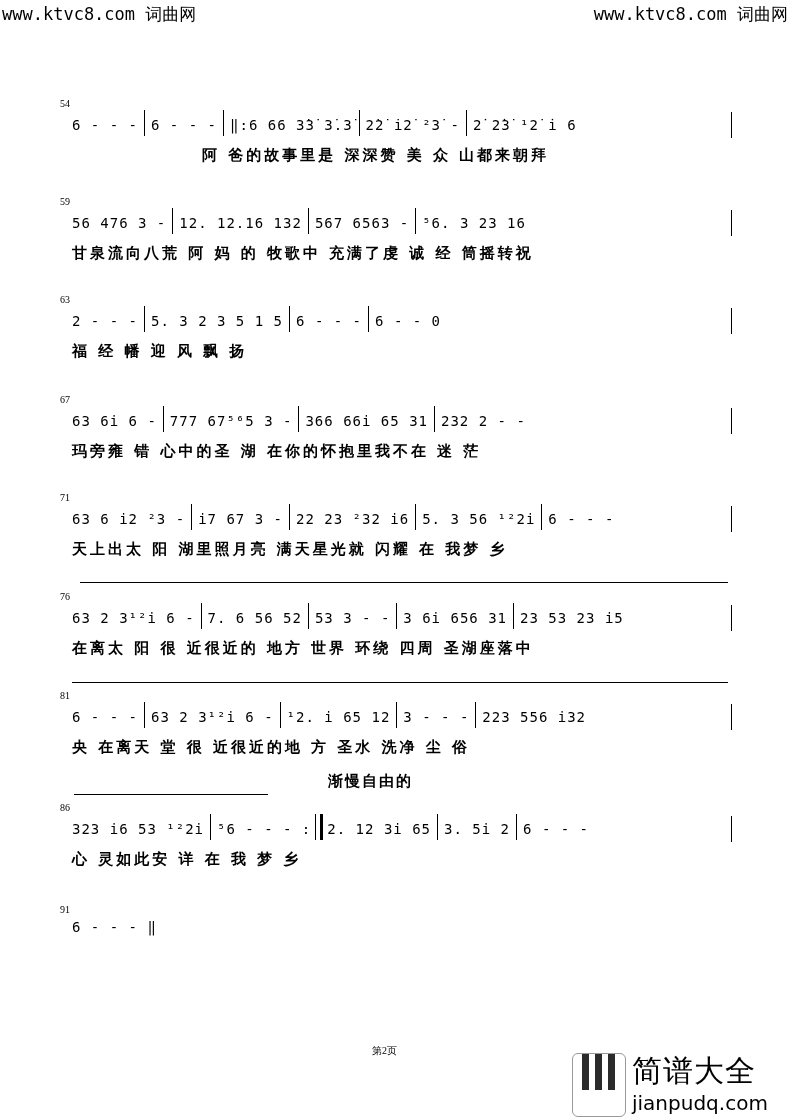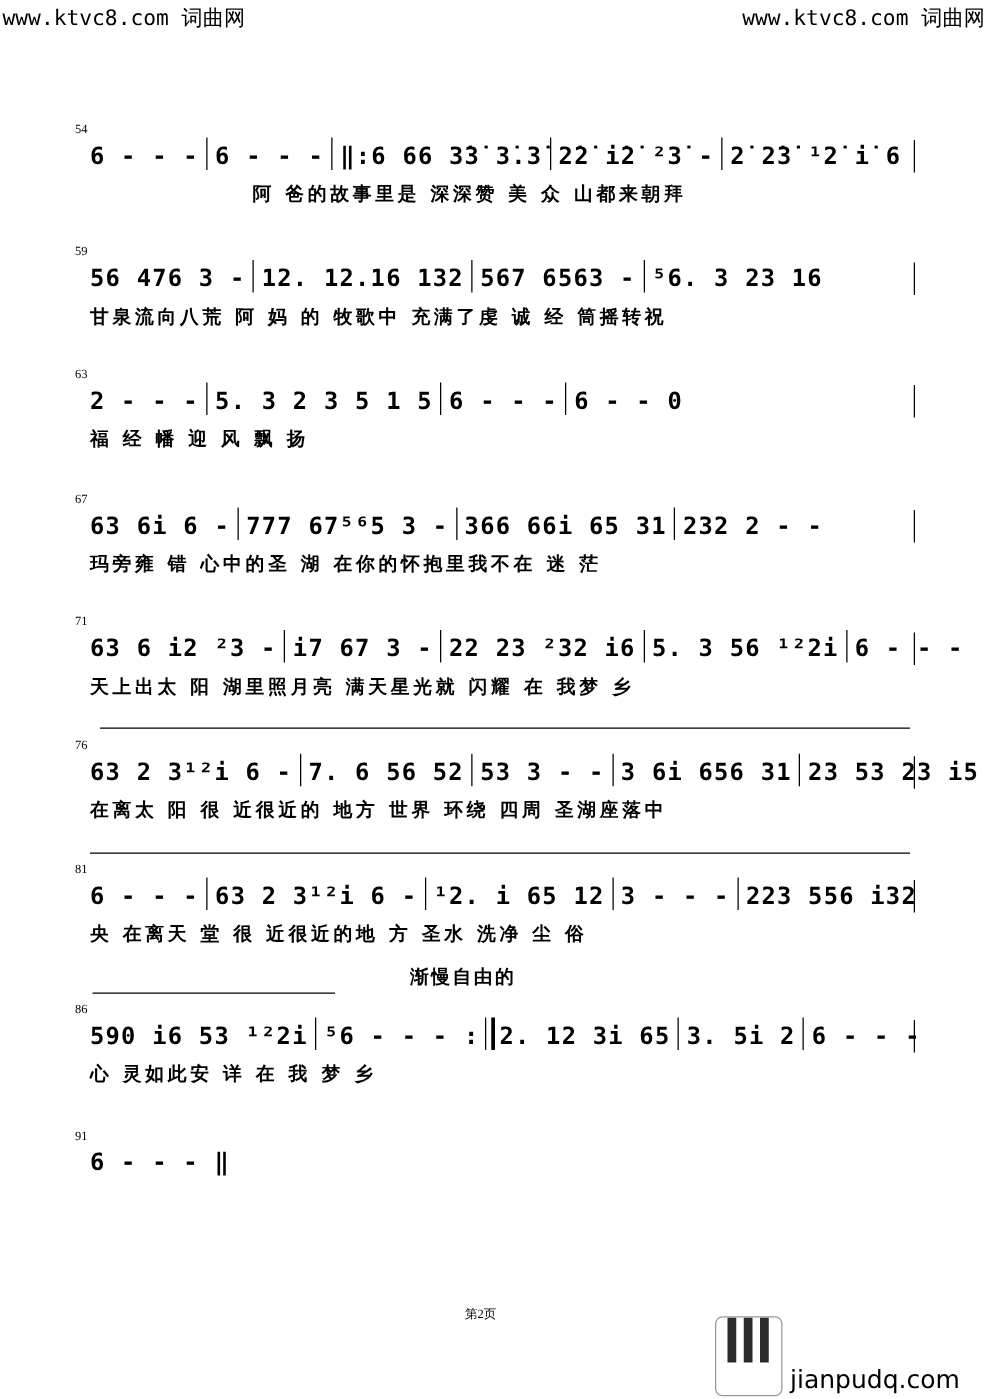--- a/index.html
+++ b/index.html
@@ -1,21 +1,21 @@
 <!DOCTYPE html>
 <html><head>
 <meta charset="utf-8">
 <style>
   html, body { margin:0; padding:0; background:#fff; }
   body { width:790px; height:1119px; position:relative; overflow:hidden; font-family:"DejaVu Sans", sans-serif; color:#000; }
   .hdr { position:absolute; top:3px; font-family:"DejaVu Sans Mono", monospace; font-size:17px; }
   .hdr.left { left:2px; } .hdr.right { right:2px; }
   .system { position:absolute; left:72px; width:660px; }
   .mnum { position:absolute; left:-12px; top:-14px; font-family:"Liberation Serif", serif; font-size:10px; }
-  .notes { position:absolute; top:0; left:0; height:24px; white-space:nowrap; font-family:"DejaVu Sans Mono", monospace; font-weight:bold; font-size:19px; letter-spacing:1px; }
+  .notes { position:absolute; top:0; left:0; height:24px; white-space:nowrap; font-family:"DejaVu Sans Mono", monospace; font-weight:normal; font-size:14px; letter-spacing:1px; }
   .bar { display:inline-block; width:1px; height:26px; background:#000; vertical-align:middle; margin:0 6px; position:relative; top:-2px; }
   .endbar { position:absolute; right:0; top:0; width:1px; height:26px; background:#000; }
   .measure { display:inline-block; vertical-align:middle; }
   .lyrics { position:absolute; top:34px; left:0; white-space:nowrap; font-family:"DejaVu Serif", serif; font-weight:bold; font-size:15px; letter-spacing:3px;text-align:right; }
   .tempo { position:absolute; font-family:"DejaVu Serif", serif; font-weight:bold; font-size:15px; letter-spacing:2px; }
   .pg { position:absolute; left:372px; top:1044px; font-family:"Liberation Serif", serif; font-size:10px; }
   .logo { position:absolute; left:572px; top:1053px; width:218px; height:66px; }
   .keys { position:absolute; left:0; top:0; width:52px; height:62px; border:1px solid #999; border-radius:6px; background:#fff; overflow:hidden; }
   .key { position:absolute; top:0; width:7px; height:36px; background:#2b2b2b; }
   .klabel { position:absolute; left:60px; top:-2px; font-family:"DejaVu Sans", sans-serif; font-size:30px; letter-spacing:1px; }
@@ -92,35 +92,36 @@
   </div>
   <div class="endbar"></div>
   <div class="lyrics">央     在离天    堂    很       近很近的地 方     圣水 洗净 尘 俗</div>
 </div>
 
 <div class="tempo" style="top:772px; left:328px;">渐慢自由的</div>
 <div class="hline" style="top:794px; left:74px; width:194px;"></div>
 <div class="system" style="top:816px;">
   <span class="mnum">86</span>
   <div class="notes">
-    <span class="measure">590 i6 53 ¹²2i</span><span class="bar"></span><span class="measure">⁵6 - - - :</span><span class="dbl"></span><span class="measure">2.  12 3i 65</span><span class="bar"></span><span class="measure">3. 5i 2</span><span class="bar"></span><span class="measure">6 - - -</span>
+    <span class="measure">323 i6 53 ¹²2i</span><span class="bar"></span><span class="measure">⁵6 - - - :</span><span class="dbl"></span><span class="measure">2.  12 3i 65</span><span class="bar"></span><span class="measure">3. 5i 2</span><span class="bar"></span><span class="measure">6 - - -</span>
   </div>
   <div class="endbar"></div>
   <div class="lyrics">心 灵如此安      详     在 我 梦                 乡</div>
 </div>
 
 <div class="system" style="top:918px;">
   <span class="mnum">91</span>
   <div class="notes">
     <span class="measure">6  -  -  -  ‖</span>
   </div>
 </div>
 
 <div class="pg">第2页</div>
 
 <div class="logo">
   <div class="keys">
     <div class="key" style="left:9px;"></div>
     <div class="key" style="left:22px;"></div>
     <div class="key" style="left:35px;"></div>
   </div>
+  <div class="klabel">简谱大全</div>
   <div class="kurl">jianpudq.com</div>
 </div>
 
 </body></html>

